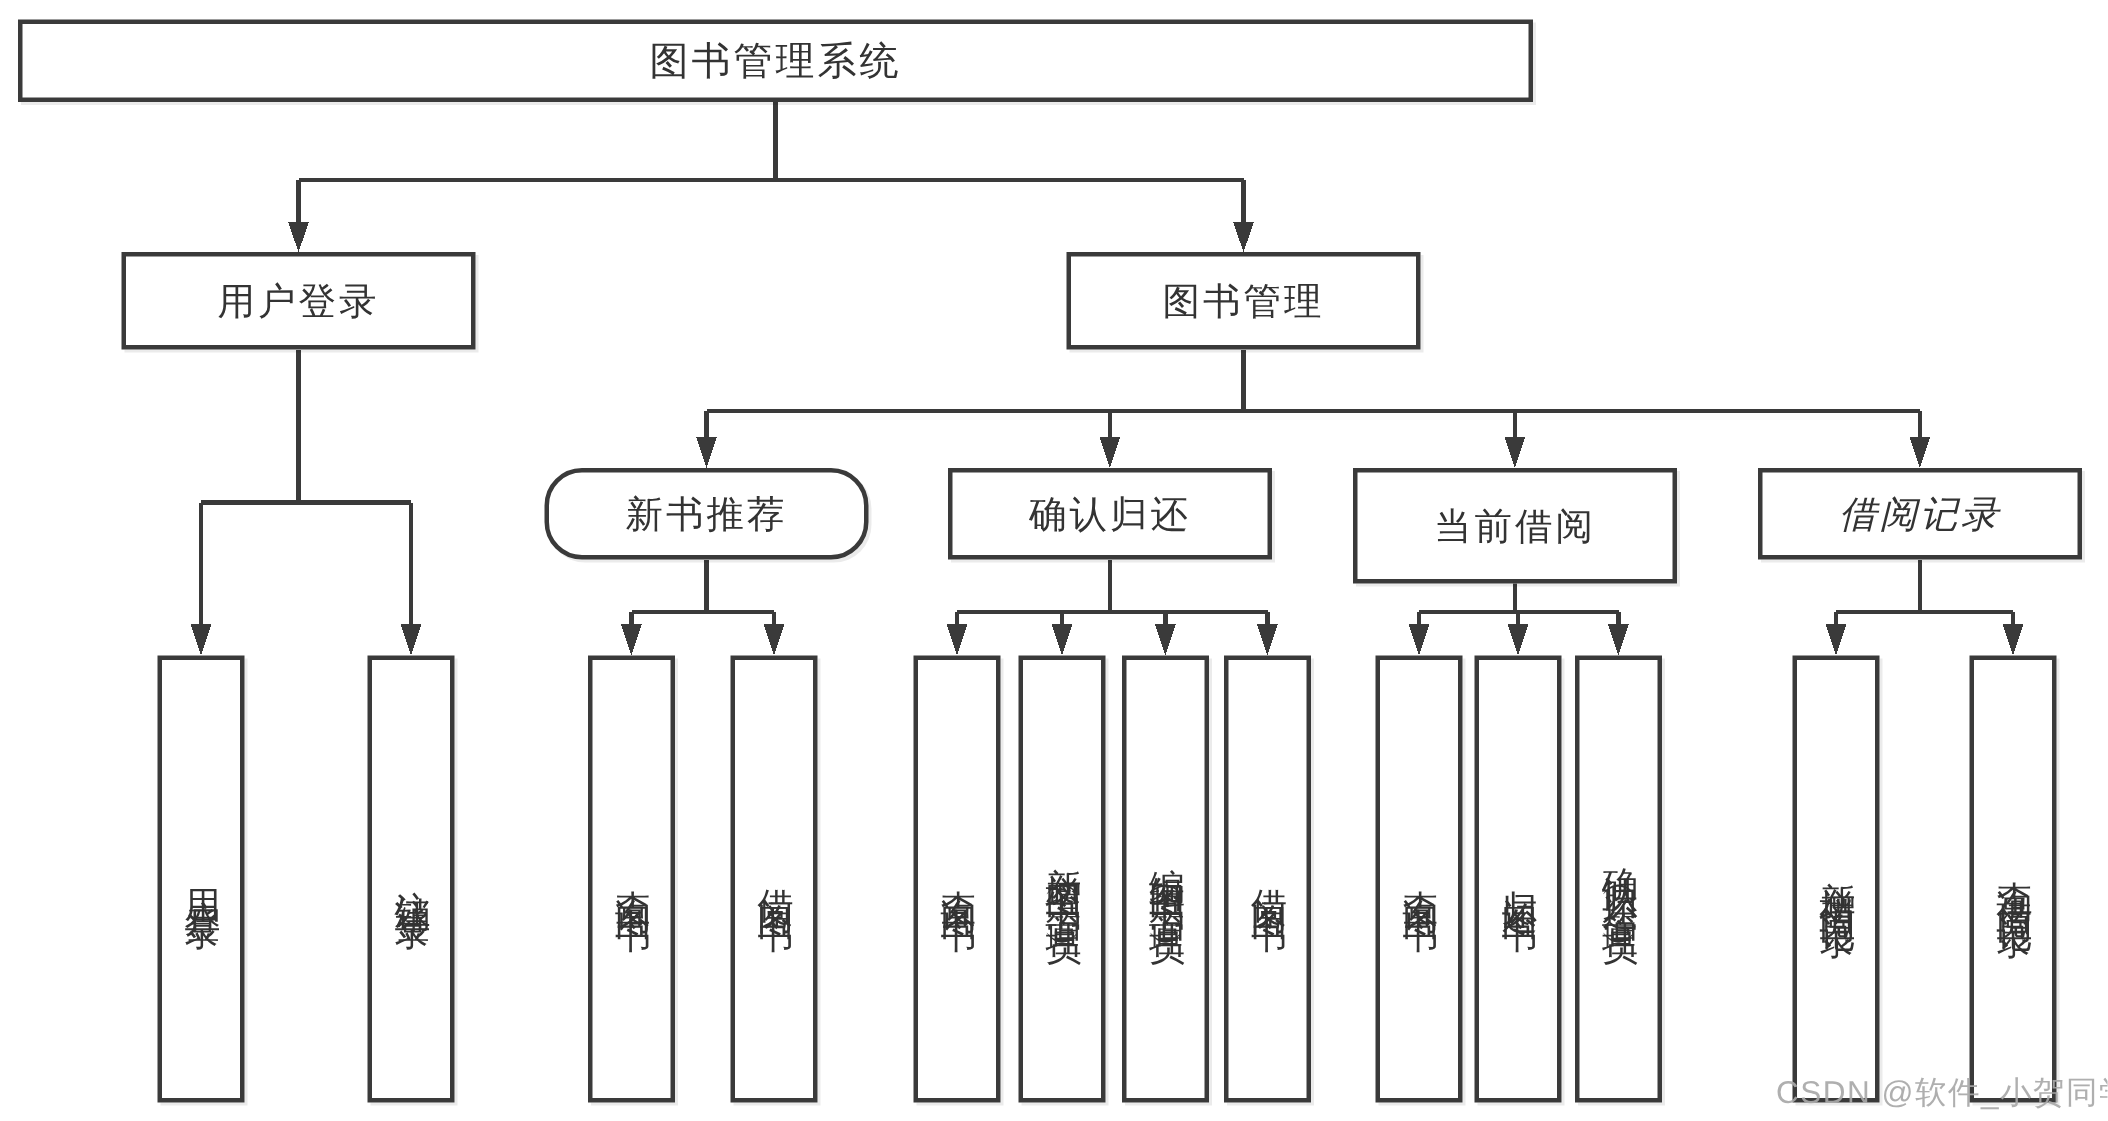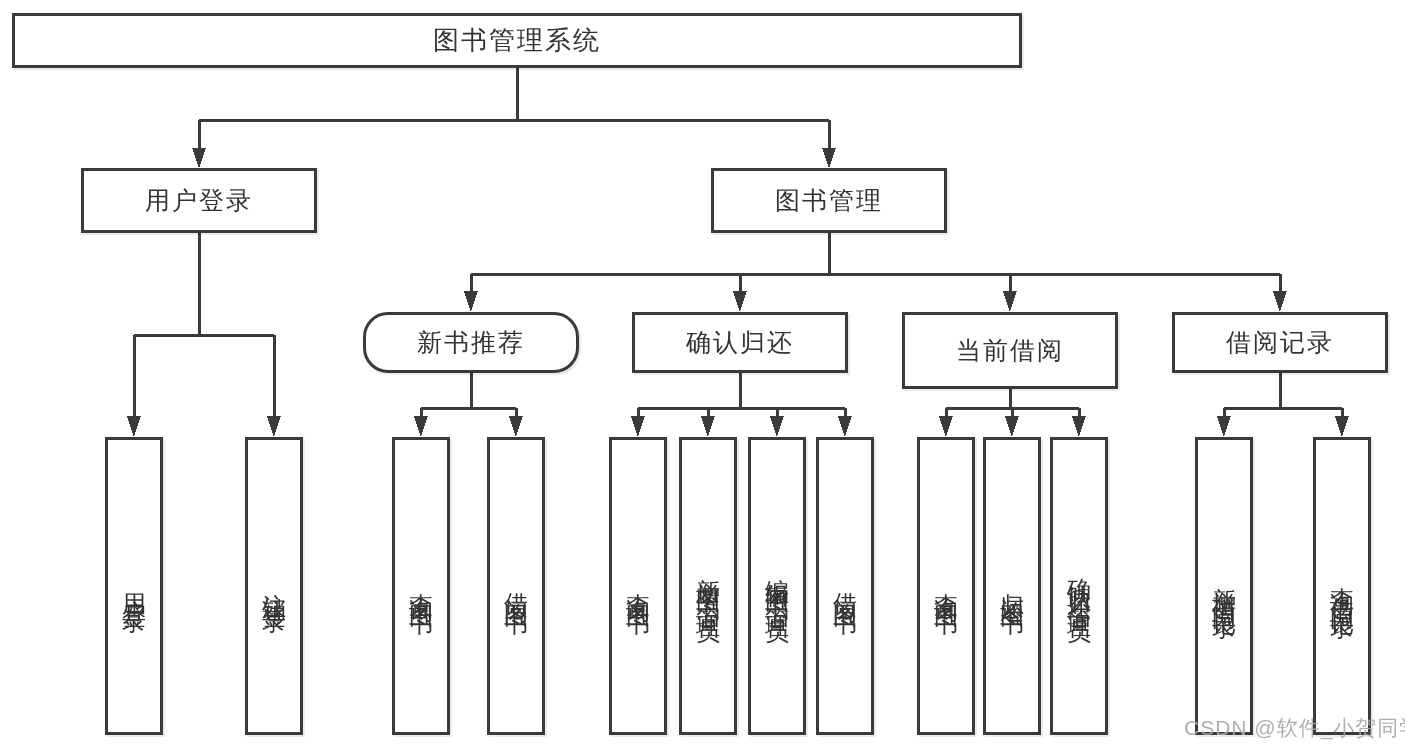--- a/index.html
+++ b/index.html
@@ -138,21 +138,21 @@
   </svg>
 
   <div class="box h root" style="left:12px; top:13px; width:1010px; height:55px;">图书管理系统</div>
 
   <div class="box h" style="left:81px; top:168px; width:236px; height:65px;">用户登录</div>
   <div class="box h" style="left:711px; top:168px; width:236px; height:65px;">图书管理</div>
 
   <div class="box h" style="left:363px; top:312px; width:216px; height:61px;border-radius:25px;">新书推荐</div>
   <div class="box h" style="left:632px; top:312px; width:216px; height:61px;">确认归还</div>
   <div class="box h" style="left:902px; top:312px; width:216px; height:77px;">当前借阅</div>
-  <div class="box h" style="left:1172px; top:312px; width:216px; height:61px;">借阅记录</div>
+  <div class="box h" style="left:1172px; top:312px; width:216px; height:61px;font-style:italic;">借阅记录</div>
 
   <div class="box v" style="left:105px; top:437px; width:58px; height:298px;">用户登录</div>
   <div class="box v" style="left:245px; top:437px; width:58px; height:298px;">注销登录</div>
 
   <div class="box v" style="left:392px; top:437px; width:58px; height:298px;">查询图书</div>
   <div class="box v" style="left:487px; top:437px; width:58px; height:298px;">借阅图书</div>
 
   <div class="box v" style="left:609px; top:437px; width:58px; height:298px;">查询图书</div>
   <div class="box v" style="left:679px; top:437px; width:58px; height:298px;">新增图书（管理员）</div>
   <div class="box v" style="left:748px; top:437px; width:58px; height:298px;">编辑图书（管理员）</div>

